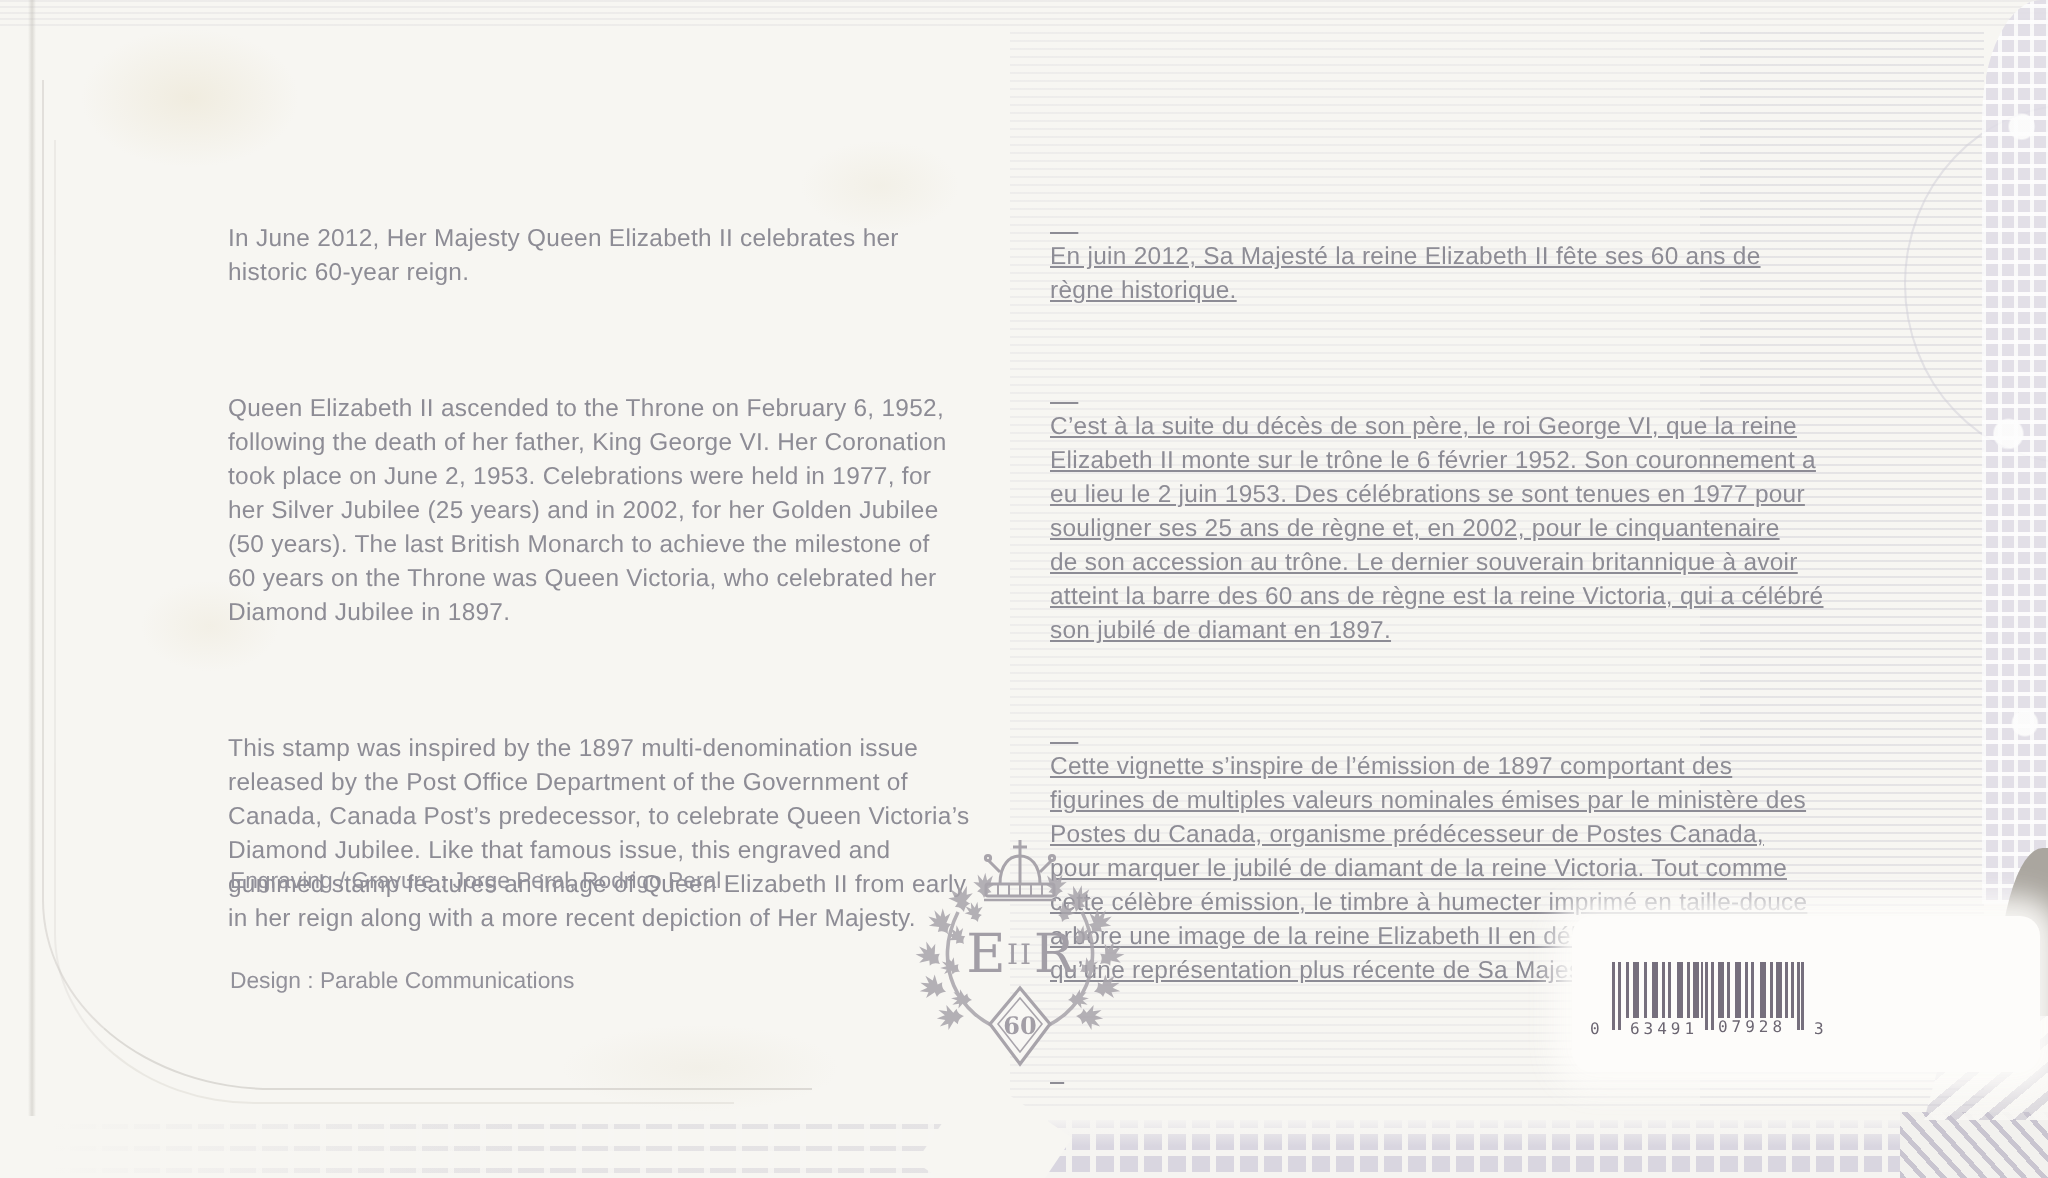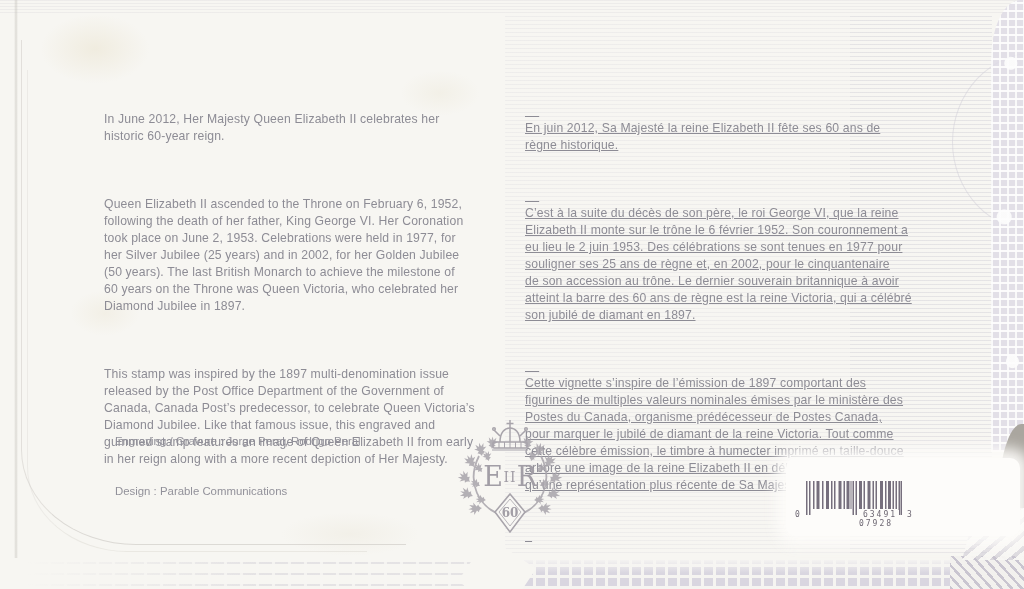--- a/index.html
+++ b/index.html
@@ -108,21 +108,21 @@
     position:absolute; left:950px; top:556px; width:74px; height:33px;
     background:repeating-linear-gradient(48deg, #c9c5d0 0 2.5px, #f2f1ee 2.5px 7.5px);
   }
 
   
   .col {
     position:absolute; color:#8d8c95; font-size:12.2px; line-height:17px;
     letter-spacing:.15px; white-space:pre;
   }
   .col p { margin-bottom:17px; white-space:pre; }
-  .col-en { left:104px; top:77px; }
+  .col-en { left:114px; top:77px; }
   .col-fr { left:525px; top:86px;text-decoration:underline; }
 
   .credits {
     position:absolute; left:115px; top:404px; color:#92919a;
     font-size:11.4px; line-height:15px; white-space:pre;
   }
   .credits p { margin-bottom:5px; white-space:pre; }
 
   
   .emblem { position:absolute; left:446px; top:412px; width:128px; height:126px; }
@@ -132,22 +132,22 @@
     position:absolute; left:786px; top:458px; width:234px; height:78px;
     background:#fdfcfa; border-radius:10px;
     box-shadow:0 0 14px 10px rgba(253,252,250,.92);
   }
   .barcode { position:absolute; left:806px; top:481px; width:96px; height:40px; }
   .barcode svg { display:block; }
   .bc-digits { position:absolute; left:0; top:28px; width:96px; height:12px;
     font-family:"DejaVu Sans Mono","Liberation Mono",monospace;
     font-size:8px; color:#6c6672; }
   .bc-digits .lead  { position:absolute; left:-11px; top:1px; }
-  .bc-digits .g1    { position:absolute; left:7px;  top:1px; width:38px; text-align:center; letter-spacing:2px; background:#fdfcfa;margin-left:48px; }
-  .bc-digits .g2    { position:absolute; left:51px; top:10px; width:38px; text-align:center; letter-spacing:2px; background:#fdfcfa; }
+  .bc-digits .g1    { position:absolute; left:7px;  top:1px; width:38px; text-align:center; letter-spacing:2px; background:#fdfcfa; }
+  .bc-digits .g2    { position:absolute; left:51px; top:0; width:38px; text-align:center; letter-spacing:2px; background:#fdfcfa; }
   .bc-digits .check { position:absolute; left:101px; top:1px; }
 </style>
 </head>
 <body>
 
 <div class="page">
 
   <div class="tex-top"></div>
   <div class="tex-lines"></div>
   <div class="tex-lines-strong"></div>

